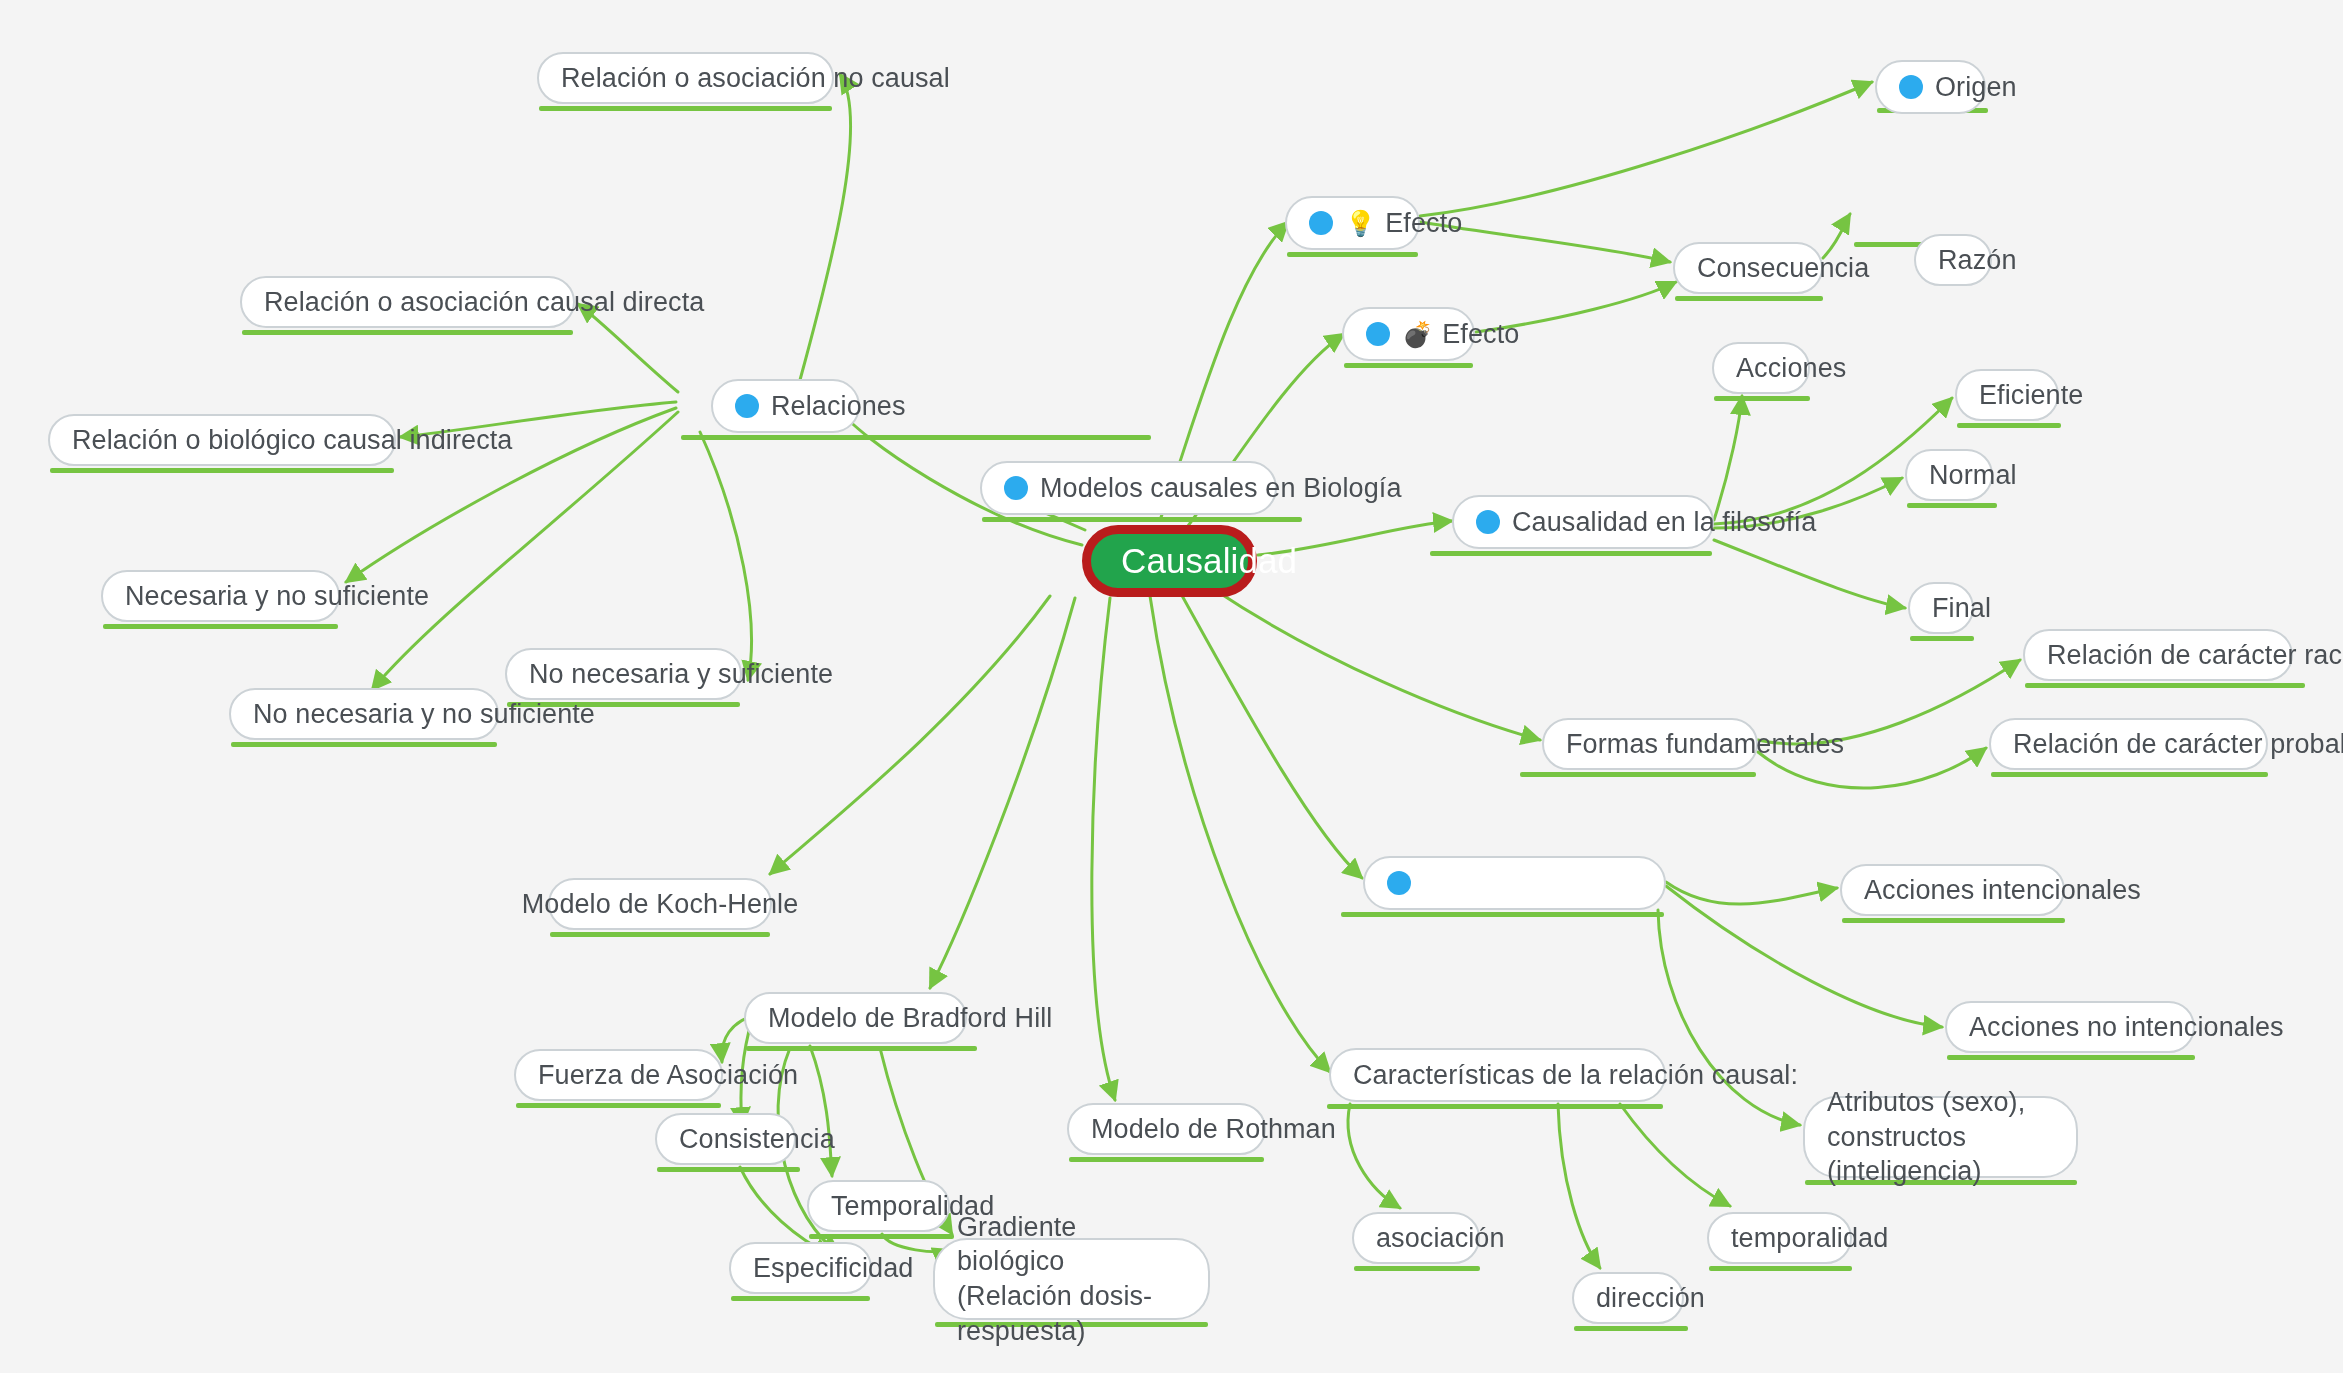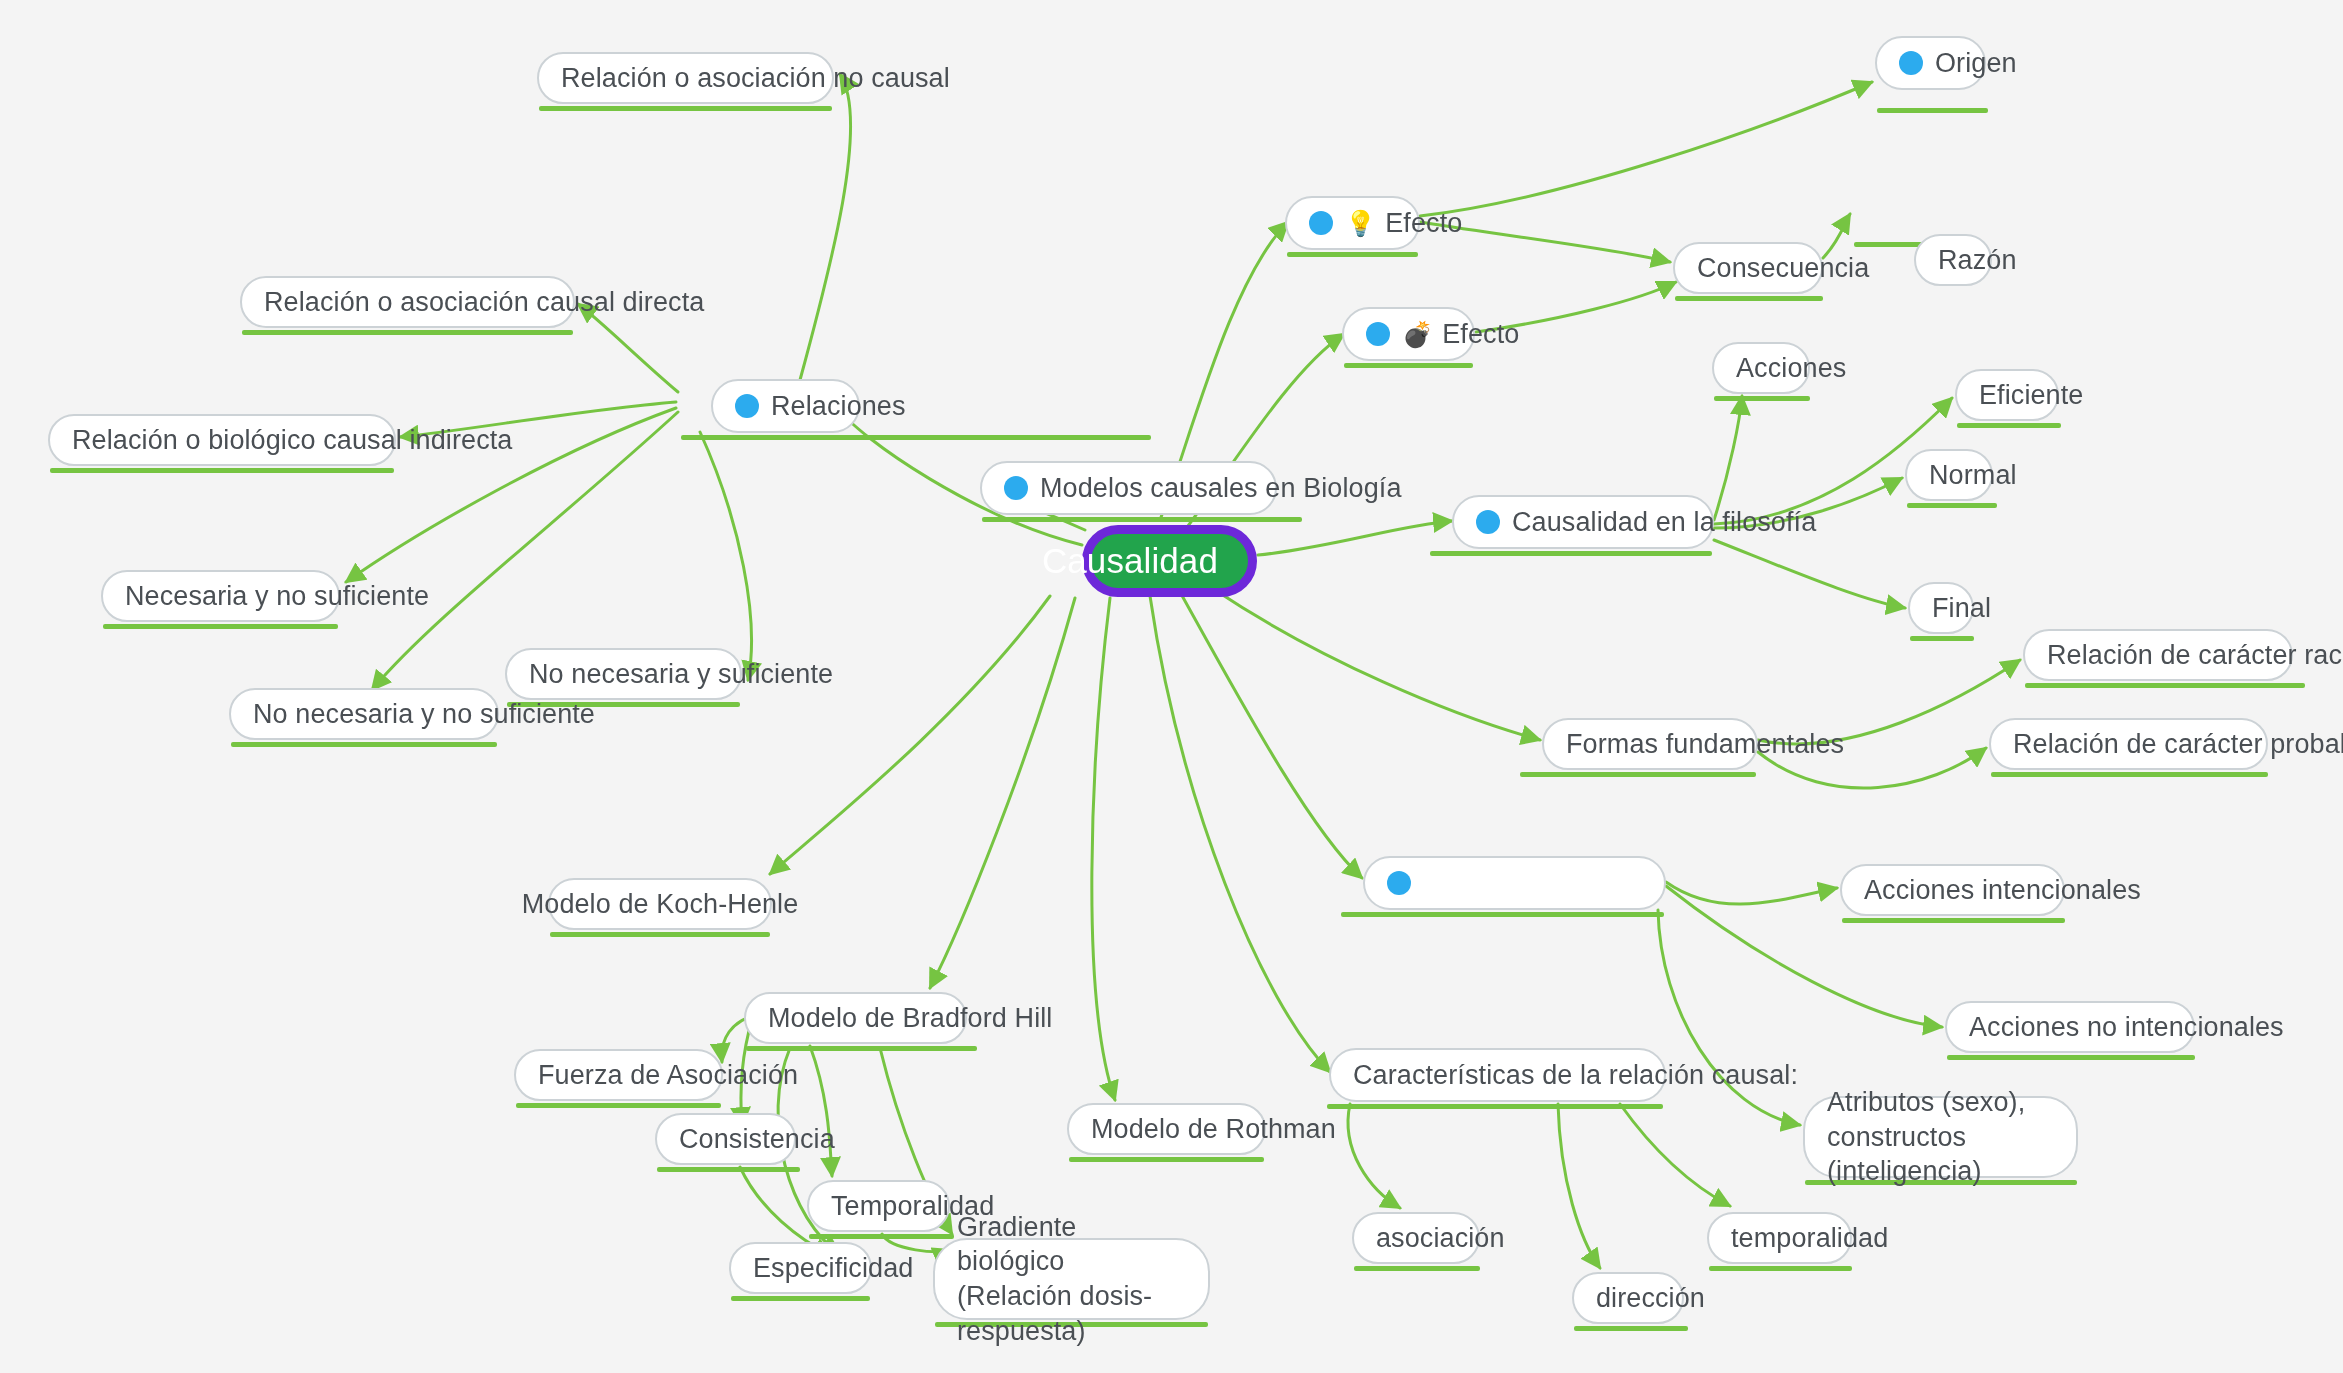--- a/index.html
+++ b/index.html
@@ -71,25 +71,25 @@
   .ubar {
     position: absolute;
     height: 5px;
     background: #76c442;
     border-radius: 2px;
     z-index: 4;
   }
   
   .node.root {
     background: #22a44c;
-    border: 9px solid #6d28d9;
+    border: 9px solid #b91c1c;
     border-radius: 44px;
     color: #ffffff;
     font-size: 35px;
-    justify-content: flex-end;
+    justify-content: flex-start;
     padding: 12px 30px;
     z-index: 8;
   }
 </style>
 </head>
 <body>
 
 <div id="canvas">
   <svg id="edge-layer" viewBox="0 0 2343 1373" preserveAspectRatio="none">
     <defs>
@@ -233,21 +233,21 @@
       <div class="node" style="left: 1285px; top: 196px; width: 135px; height: 54px;">
         <span class="dot"></span>
         <span class="emoji">💡</span>
         <span class="label">Efecto</span>
       </div>
       <div class="node" style="left: 1342px; top: 307px; width: 133px; height: 54px;">
         <span class="dot"></span>
         <span class="emoji">💣</span>
         <span class="label">Efecto</span>
       </div>
-      <div class="node" style="left: 1875px; top: 36px; width: 111px; height: 54px;">
+      <div class="node" style="left: 1875px; top: 60px; width: 111px; height: 54px;">
         <span class="dot"></span>
         <span class="label">Origen</span>
       </div>
       <div class="node" style="left: 1914px; top: 188px; width: 78px; height: 52px; margin-top: 46px;">
         <span class="label">Razón</span>
       </div>
       <div class="node" style="left: 1673px; top: 242px; width: 150px; height: 52px;">
         <span class="label">Consecuencia</span>
       </div>
       <div class="node" style="left: 1452px; top: 495px; width: 262px; height: 54px;">

